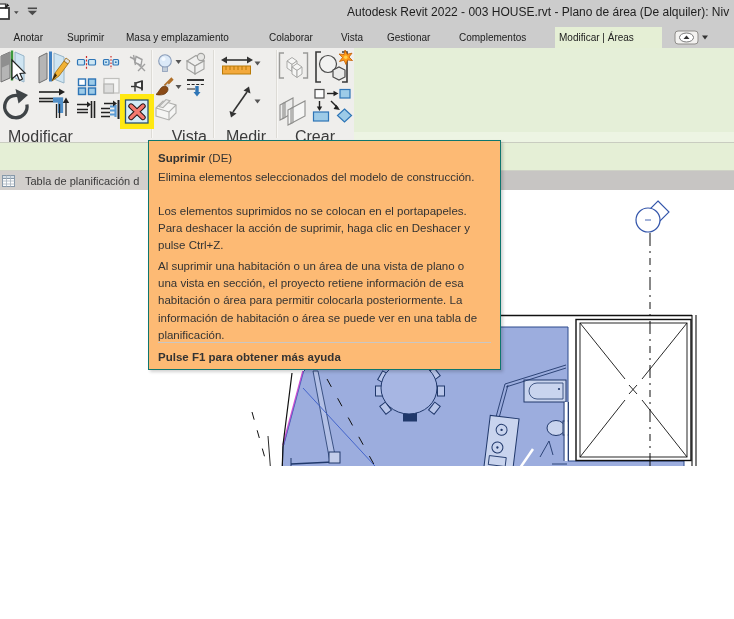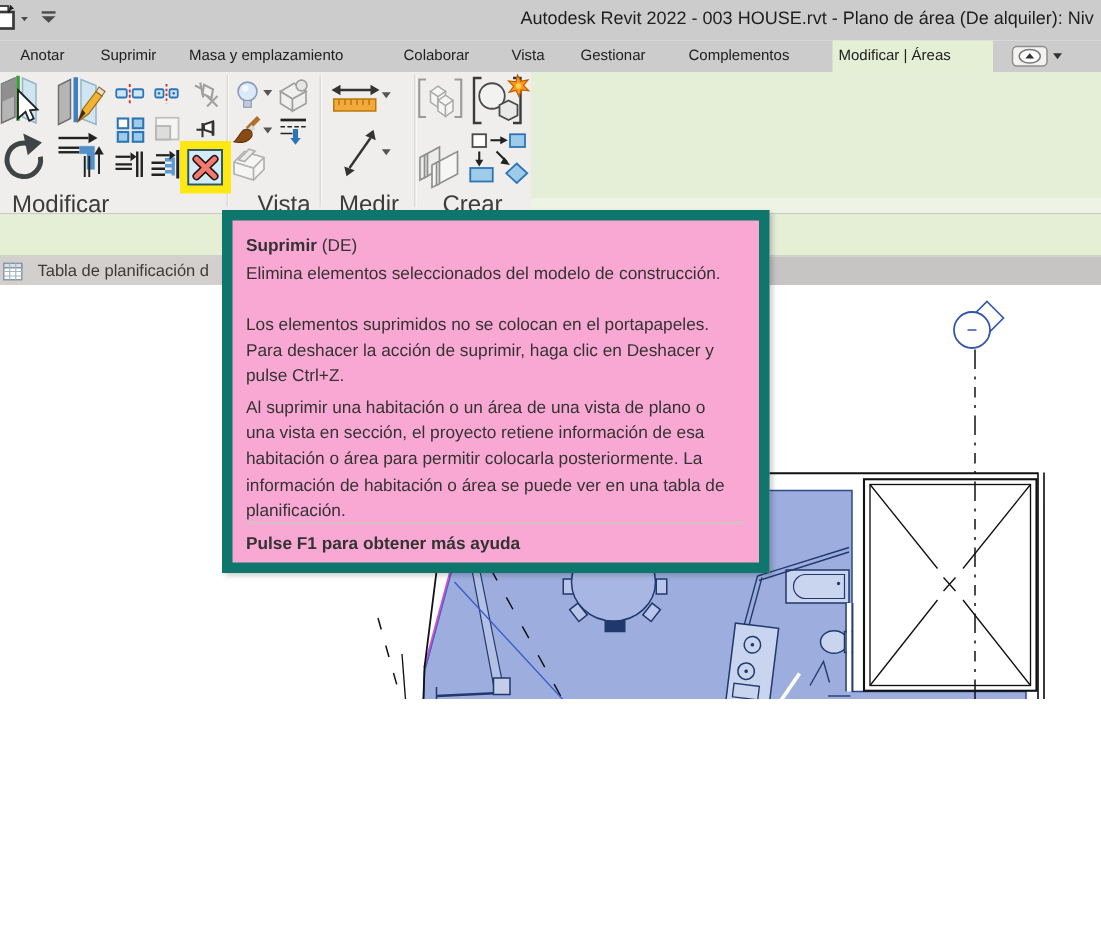--- a/index.html
+++ b/index.html
@@ -13,22 +13,22 @@
   #seltab{position:absolute;left:554.5px;top:0;width:107px;height:21px;background:#e5efd5;}
   #ribbon{left:0;top:48px;width:734px;height:94px;background:#efeeec;}
   #ribbongreen{left:354px;top:48px;width:380px;height:94px;background:#e5efd8;}
   .plabel{position:absolute;top:128px;font-size:16px;color:#3b3b3b;text-align:right;}
   .psep{position:absolute;top:50px;height:88px;width:1px;background:#dddbd6;border-right:1px solid #f8f7f5;}
   #ribline{left:0;top:142px;width:734px;height:1px;background:#c9ccc0;}
   #optbar{left:0;top:143px;width:734px;height:27px;background:#e5efd6;border-bottom:1px solid #cfd2c6;}
   #viewtabs{left:0;top:171px;width:734px;height:19px;background:#c7c5c3;}
   #viewtab1{left:0;top:171px;width:160px;height:19px;background:#d2cfcc;}
   #viewtab1 span{position:absolute;left:25px;top:3.5px;font-size:11px;color:#3a3a3a;white-space:nowrap;}
-  #tooltip{left:148px;top:140px;width:351px;height:228px;background:#f9a8d4;
-           border:7px solid #0f766e;box-shadow:2px 2px 3px rgba(0,0,0,0.18);z-index:50;}
+  #tooltip{left:148px;top:140px;width:351px;height:228px;background:#fdba74;
+           border:1px solid #0f766e;box-shadow:2px 2px 3px rgba(0,0,0,0.18);z-index:50;}
   .tt{position:absolute;left:9px;font-size:11.5px;color:#333;line-height:17.2px;white-space:nowrap;}
 </style>
 </head>
 <body>
 <div id="app">
 
   <div class="abs" id="titlebar"></div>
   <div class="abs" id="title">Autodesk Revit 2022 - 003 HOUSE.rvt - Plano de área (De alquiler): Niv</div>
   <svg class="abs" style="left:0;top:0" width="130" height="24" viewBox="0 0 130 24">
     <rect x="-2" y="4" width="7.5" height="4.5" fill="#ffffff" stroke="#3a3a3a" stroke-width="1.2"></rect>

